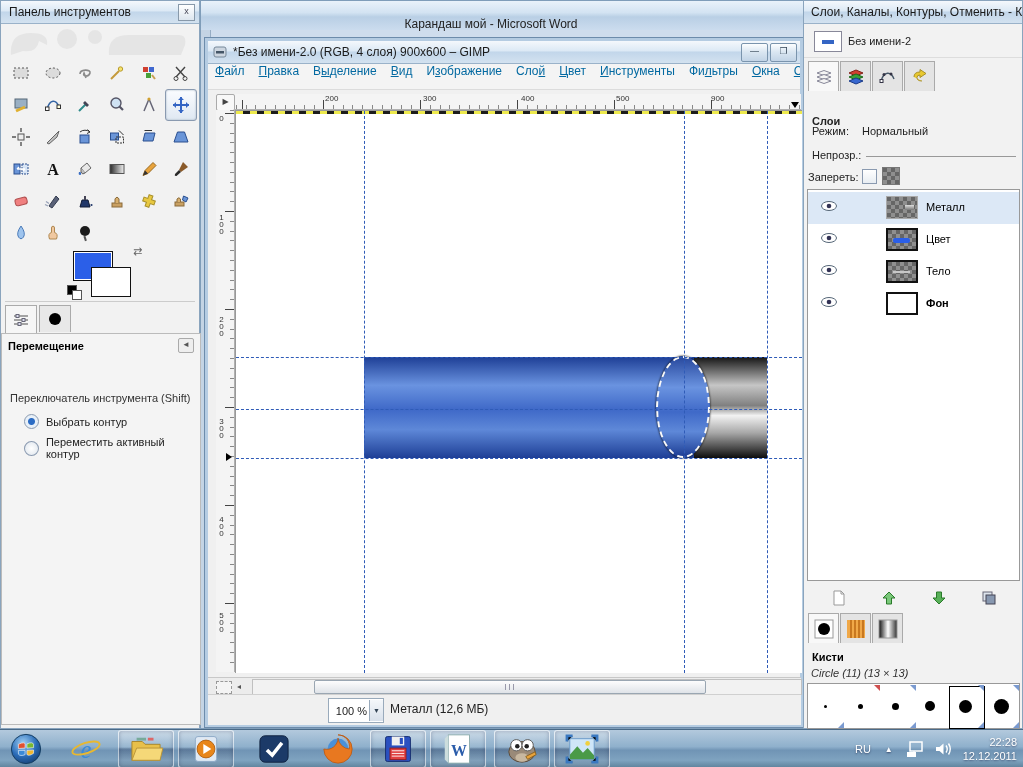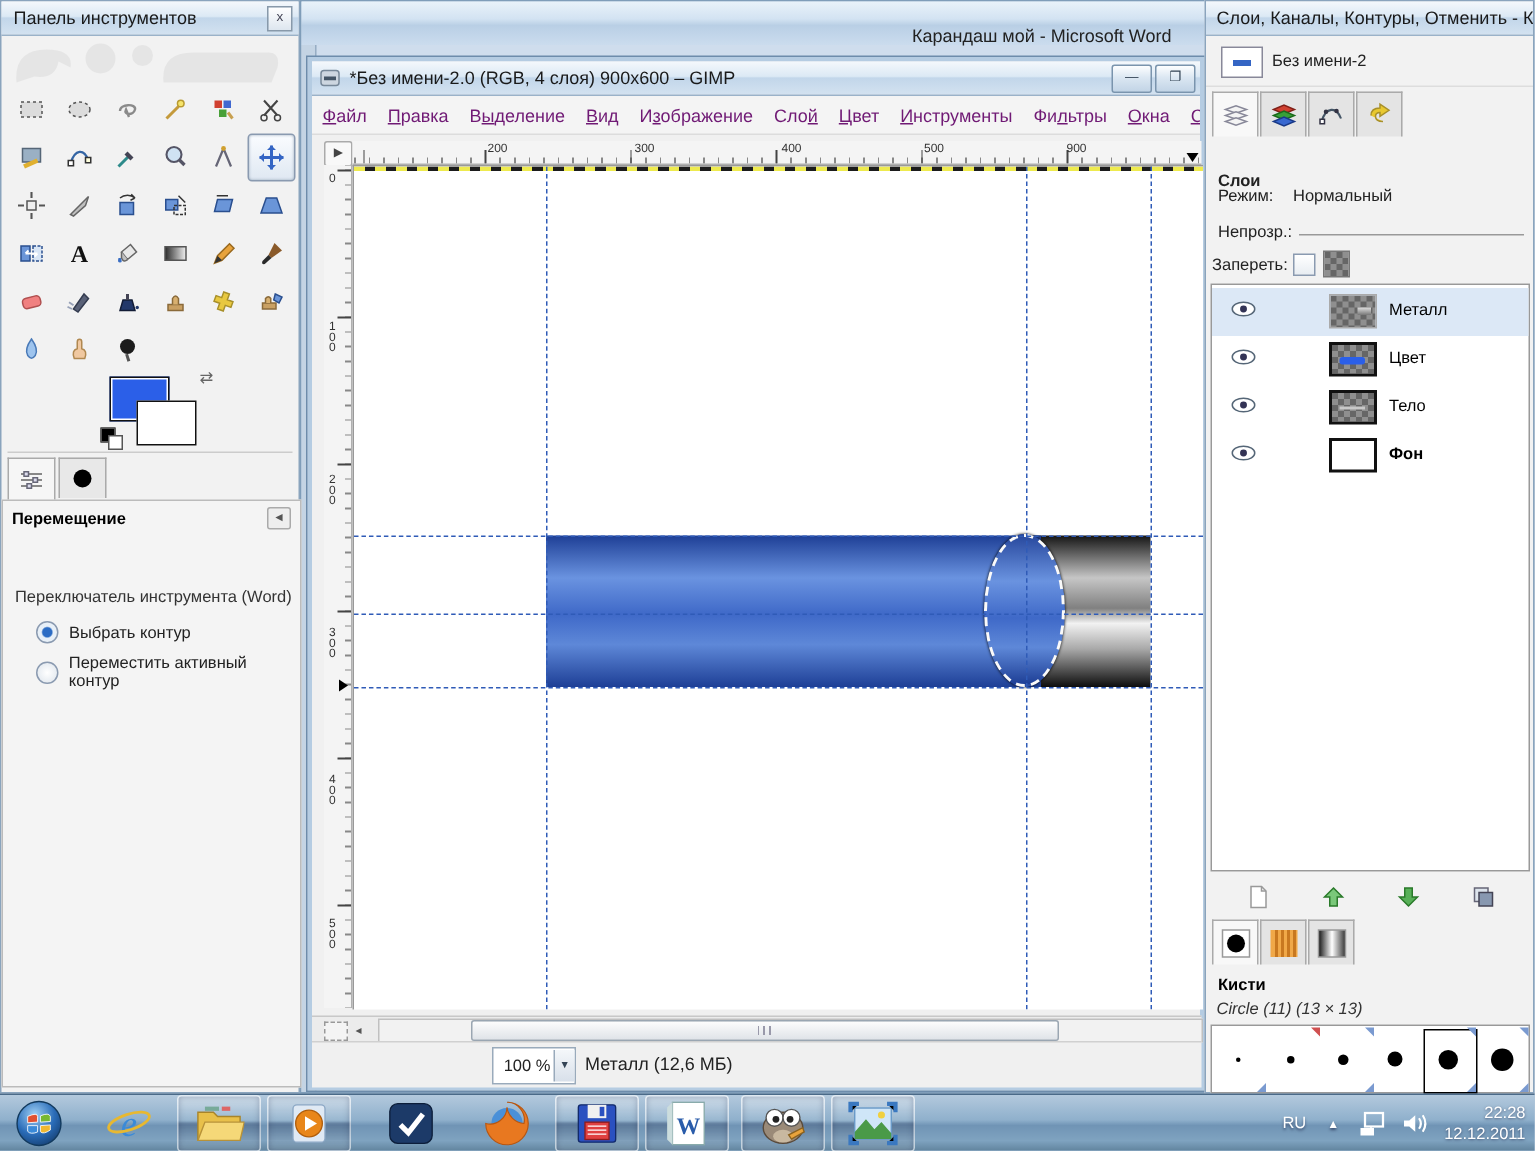--- a/index.html
+++ b/index.html
@@ -59,22 +59,22 @@
   .rdot{width:13px;height:13px;border-radius:50%;border:1px solid #8a9ab0;margin-right:7px;
     background:radial-gradient(#fff,#dde4ec);}
   .rdot.on{background:radial-gradient(circle at 50% 50%,#2c6cc4 0 3px,#e8f0f8 4px);}
   
   #gimp{left:205px;top:38px;width:598px;height:689px;z-index:2;
     background:#f0f0f0;border:3px solid #b5cce2;outline:1px solid #6d8cab;}
   #gimp .tbar{height:22px;padding-left:5px;}
   .capbtn{width:25px;height:17px;border:1px solid #7a94ad;border-radius:2px;margin-left:2px;
     background:linear-gradient(#fdfeff,#dbe7f2 45%,#c2d4e6);font-size:9px;line-height:15px;
     text-align:center;color:#345;}
-  .menubar{height:25px;display:flex;align-items:center;background:#f4f4f4;
-    border-bottom:1px solid #dcdcdc;font-size:12px;color:#701a75;overflow:hidden;white-space:nowrap;}
+  .menubar{height:25px;display:flex;align-items:flex-start;background:#f4f4f4;
+    border-bottom:1px solid #dcdcdc;font-size:12px;color:#0369a1;overflow:hidden;white-space:nowrap;}
   .mi{padding:0 7px;}
   .ac{text-decoration:underline;}
   .rcorner{position:absolute;left:8px;top:53px;width:17px;height:15px;border:1px solid #aaa;
     background:#f8f8f8;font-size:8px;line-height:13px;text-align:center;color:#444;border-radius:2px;}
   .ruler-h{position:absolute;left:27px;top:53px;width:566px;height:15px;background-color:#f4f4f4;
     border-bottom:1px solid #b0b0b0;
     background-image:repeating-linear-gradient(90deg,#444 0 1px,transparent 1px 97px),
       repeating-linear-gradient(90deg,#888 0 1px,transparent 1px 9.7px);
     background-size:auto 9px,auto 4px;background-position:88px 100%,1px 100%;background-repeat:repeat-x;}
   .rl{position:absolute;top:0;font-size:8px;color:#333;}
@@ -176,21 +176,21 @@
     box-shadow:inset 0 0 4px rgba(0,0,40,.25);}
   .tray{position:absolute;right:6px;top:0;height:38px;display:flex;align-items:center;color:#fff;
     font-size:11px;text-shadow:0 1px 2px rgba(0,0,40,.5);}
   .clock{text-align:right;line-height:14px;margin-left:10px;}
 </style>
 </head>
 <body>
 
 <div id="word" class="win">
   <div class="wt">
-    <span style="position:absolute;left:0;width:580px;text-align:right;margin-top:16px;">Карандаш мой - Microsoft Word</span>
+    <span style="position:absolute;left:0;width:580px;text-align:center;margin-top:16px;">Карандаш мой - Microsoft Word</span>
   </div>
   <div class="abs" style="left:0;top:29px;width:9px;height:698px;background:#c4d4e4;border-right:1px solid #97adc4;"></div>
   <div class="word-tick" style="top:455px;"></div>
   <div class="word-tick" style="top:487px;"></div>
   <div class="word-tick" style="top:605px;"></div>
 </div>
 
 <div id="gimp" class="win">
   <div class="tbar">
     <span class="ico" style="margin-right:6px;">
@@ -527,21 +527,21 @@
           <circle cx="9" cy="8" r="6" fill="#000"></circle>
         </svg>
     </div>
   </div>
 
   <div class="optpanel" style="border:1px solid #bbb;height:390px;background:#f4f4f4;">
     <div class="opthead">
       <span>Перемещение</span>
       <span class="collapse">◄</span>
     </div>
-    <div class="switchlbl">Переключатель инструмента  (Word)</div>
+    <div class="switchlbl">Переключатель инструмента  (Shift)</div>
     <div class="radio" style="left:22px;top:80px;">
       <span class="rdot on"></span>
       <span>Выбрать контур</span>
     </div>
     <div class="radio" style="left:22px;top:102px;">
       <span class="rdot"></span>
       <span>Переместить активный контур</span>
     </div>
   </div>
 </div>

